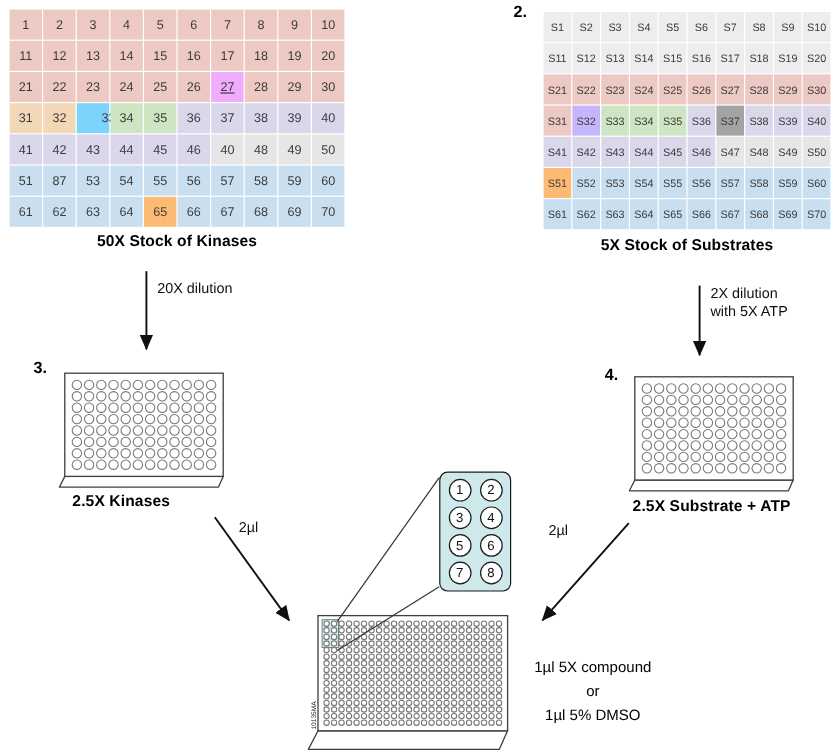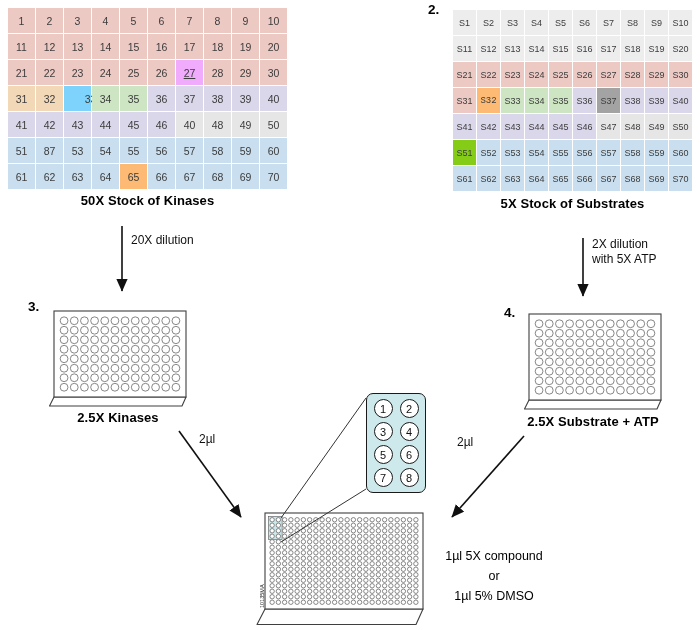--- a/index.html
+++ b/index.html
@@ -8,21 +8,21 @@
   #canvas{position:relative;width:700px;height:630px;background:#fff;overflow:hidden}
 
   .stock-grid{position:absolute;display:grid;gap:1px}
   #kinase-grid{left:8px;top:8px;grid-template-columns:repeat(10,27px);grid-auto-rows:25px;font-size:10.5px}
   #substrate-grid{left:453px;top:10px;grid-template-columns:repeat(10,23px);grid-auto-rows:25px;font-size:9px}
   .cell{display:flex;align-items:center;justify-content:center;color:#3c3c3c}
 
   .caption{position:absolute;font-weight:bold;font-size:13px;text-align:center;color:#000;letter-spacing:.1px}
   #kinase-caption{left:8px;top:193px;width:279px}
   #substrate-caption{left:453px;top:196px;width:239px}
-  #plate3-caption{left:48px;top:410px;width:140px}
+  #plate3-caption{left:31px;top:410px;width:140px}
   #plate4-caption{left:505px;top:414px;width:176px}
 
   .step-number{position:absolute;font-weight:bold;font-size:13.5px;color:#000}
   #step-2{left:428px;top:2px}
   #step-3{left:28px;top:299px}
   #step-4{left:504px;top:305px}
 
   .flow-label{position:absolute;font-size:12px;color:#101010}
   #label-20x{left:131px;top:233px}
   #label-2x{left:592px;top:237px;line-height:15px}
@@ -158,40 +158,40 @@
       <div class="cell" style="background: rgb(237, 201, 196);">S22</div>
       <div class="cell" style="background: rgb(237, 201, 196);">S23</div>
       <div class="cell" style="background: rgb(237, 201, 196);">S24</div>
       <div class="cell" style="background: rgb(237, 201, 196);">S25</div>
       <div class="cell" style="background: rgb(237, 201, 196);">S26</div>
       <div class="cell" style="background: rgb(237, 201, 196);">S27</div>
       <div class="cell" style="background: rgb(237, 201, 196);">S28</div>
       <div class="cell" style="background: rgb(237, 201, 196);">S29</div>
       <div class="cell" style="background: rgb(237, 201, 196);">S30</div>
       <div class="cell" style="background: rgb(237, 201, 196);">S31</div>
-      <div class="cell" style="background: #fdba74; font-family: Liberation Mono, monospace;">S32</div>
+      <div class="cell" style="background: #c4b5fd;">S32</div>
       <div class="cell" style="background: rgb(205, 229, 194);">S33</div>
       <div class="cell" style="background: rgb(205, 229, 194);">S34</div>
       <div class="cell" style="background: rgb(205, 229, 194);">S35</div>
       <div class="cell" style="background: rgb(219, 215, 235);">S36</div>
       <div class="cell" style="background: #a3a3a3;">S37</div>
       <div class="cell" style="background: rgb(219, 215, 235);">S38</div>
       <div class="cell" style="background: rgb(219, 215, 235);">S39</div>
       <div class="cell" style="background: rgb(219, 215, 235);">S40</div>
       <div class="cell" style="background: rgb(219, 215, 235);">S41</div>
       <div class="cell" style="background: rgb(219, 215, 235);">S42</div>
       <div class="cell" style="background: rgb(219, 215, 235);">S43</div>
       <div class="cell" style="background: rgb(219, 215, 235);">S44</div>
       <div class="cell" style="background: rgb(219, 215, 235);">S45</div>
       <div class="cell" style="background: rgb(219, 215, 235);">S46</div>
       <div class="cell" style="background: rgb(230, 230, 230);">S47</div>
       <div class="cell" style="background: rgb(230, 230, 230);">S48</div>
       <div class="cell" style="background: rgb(230, 230, 230);">S49</div>
       <div class="cell" style="background: rgb(230, 230, 230);">S50</div>
-      <div class="cell" style="background: #84cc16;">S51</div>
+      <div class="cell" style="background: #fdba74;">S51</div>
       <div class="cell" style="background: rgb(201, 223, 240);">S52</div>
       <div class="cell" style="background: rgb(201, 223, 240);">S53</div>
       <div class="cell" style="background: rgb(201, 223, 240);">S54</div>
       <div class="cell" style="background: rgb(201, 223, 240);">S55</div>
       <div class="cell" style="background: rgb(201, 223, 240);">S56</div>
       <div class="cell" style="background: rgb(201, 223, 240);">S57</div>
       <div class="cell" style="background: rgb(201, 223, 240);">S58</div>
       <div class="cell" style="background: rgb(201, 223, 240);">S59</div>
       <div class="cell" style="background: rgb(201, 223, 240);">S60</div>
       <div class="cell" style="background: rgb(201, 223, 240);">S61</div>

